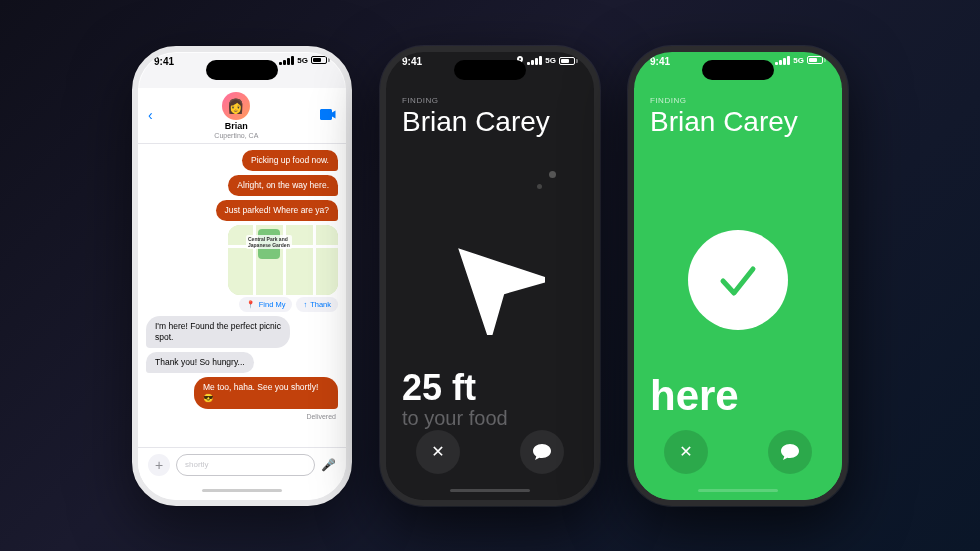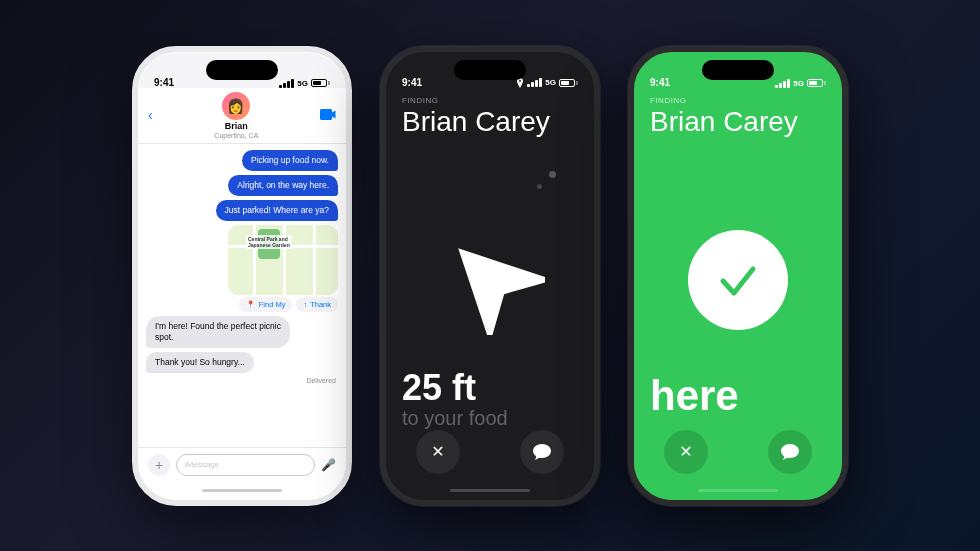--- a/index.html
+++ b/index.html
@@ -55,21 +55,21 @@
       height: 20px;
       background: #000;
       border-radius: 14px;
       z-index: 10;
     }
 
     
     .status-bar {
       display: flex;
       justify-content: space-between;
-      align-items: flex-end;
+      align-items: flex-start;
       padding: 4px 16px 0 16px;
       height: 36px;
       font-size: 9px;
       font-weight: 600;
     }
     .status-bar-light { color: #000; }
     .status-bar-dark { color: #fff; }
     .status-bar-green { color: #fff; }
 
     .status-time { font-size: 10px; font-weight: 700; }
@@ -169,21 +169,21 @@
     }
 
     .bubble {
       max-width: 75%;
       padding: 5px 9px;
       border-radius: 14px;
       font-size: 8.5px;
       line-height: 1.3;
     }
     .bubble-sent {
-      background: #1d4ed8;
+      background: #c2410c;
       color: #fff;
       align-self: flex-end;
       border-bottom-right-radius: 4px;
       margin-left: 28px;
     }
     .bubble-received {
       background: #e5e5ea;
       color: #000;
       align-self: flex-start;
       border-bottom-left-radius: 4px;
@@ -513,27 +513,30 @@
           <span>Thank</span>
         </div>
       </div>
 
       <div class="bubble bubble-received">
         <span>I'm here! Found the perfect picnic spot.</span>
       </div>
       <div class="bubble bubble-received">
         <span>Thank you! So hungry...</span>
       </div>
+      <div class="bubble bubble-sent">
+        <span>Me too, haha. See you shortly! 😎</span>
+      </div>
       <div class="delivered-text">Delivered</div>
     </div>
 
     <div class="imessage-input">
       <div class="plus-btn">+</div>
       <div class="input-field">
-        <span style="color:#c7c7cc">iMessage</span>
+        <span style="color:#c7c7cc">shortly</span>
       </div>
       <div class="mic-btn">🎤</div>
     </div>
 
     <div class="home-indicator">
       <div class="home-bar home-bar-light"></div>
     </div>
   </div>
 </div>
 

